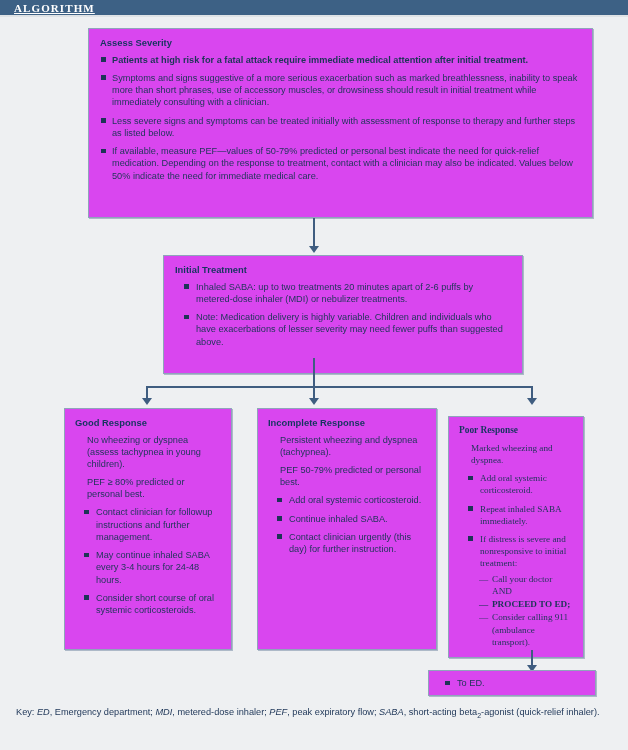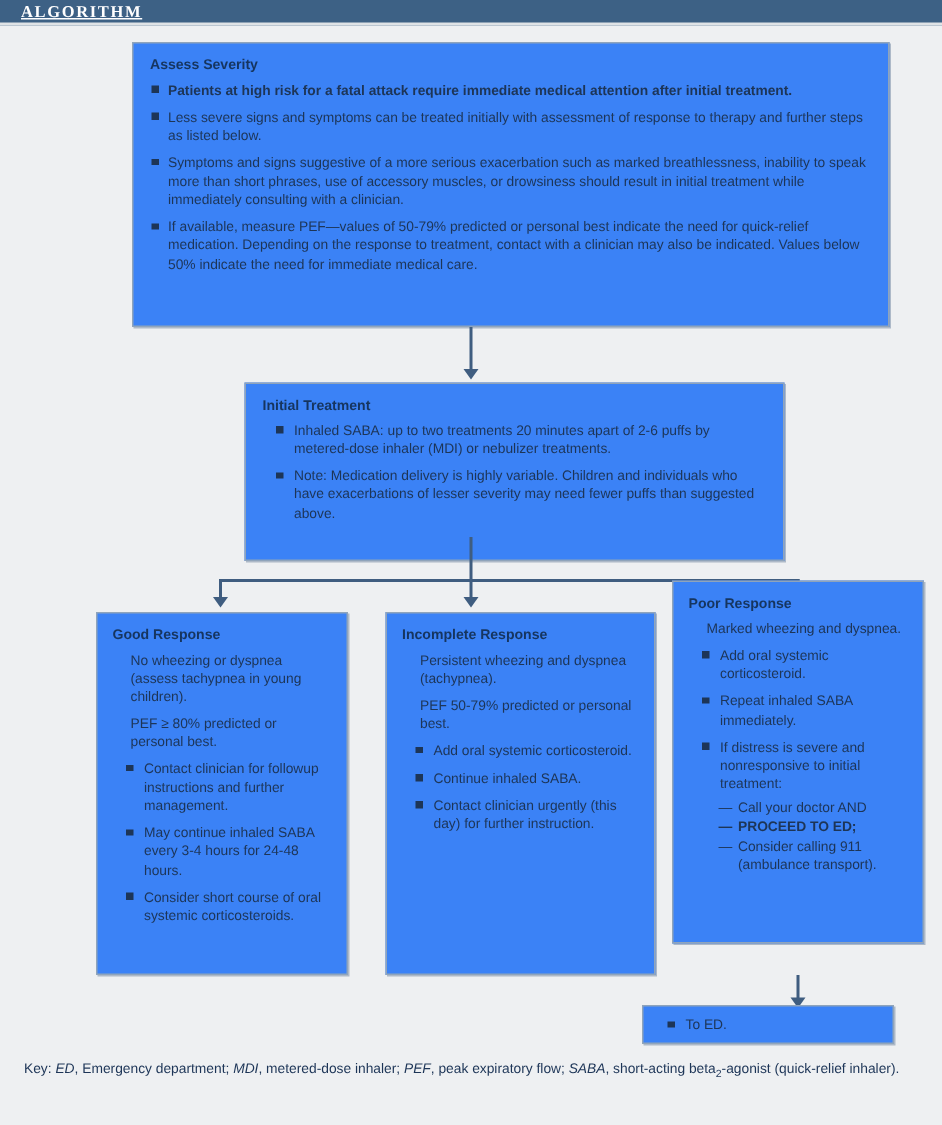--- a/index.html
+++ b/index.html
@@ -23,21 +23,21 @@
     position:absolute; left:14px; top:2px;
     font-family:"Liberation Serif", serif;
     font-weight:bold; font-size:11px; color:#ffffff;
     letter-spacing:1.1px;
     text-decoration:underline;
   }
 
   
   .box{
     position:absolute;
-    background:#3b82f6;
+    background:#d946ef;
     border:1px solid #8fa4bb;
     box-shadow:1px 1px 0 rgba(120,140,165,.55);
   }
   .box-title{
     font-size:9.4px; font-weight:bold; color:#16355f;
     margin:0 0 5px 0; line-height:1.25;
   }
   .para{
     font-size:9.2px; line-height:1.32; margin:0 0 6px 12px; color:#1d3557;
   }
@@ -91,22 +91,22 @@
 <body>
 
 <div class="header-bar">
   <div class="title">ALGORITHM</div>
 </div>
 
 <div class="box" style="left:88px; top:28px; width:505px; height:190px; padding:8px 11px;">
   <div class="box-title">Assess Severity</div>
   <ul class="bl">
     <li class="bold">Patients at high risk for a fatal attack require immediate medical attention after initial treatment.</li>
+    <li>Symptoms and signs suggestive of a more serious exacerbation such as marked breathlessness, inability to speak more than short phrases, use of accessory muscles, or drowsiness should result in initial treatment while immediately consulting with a clinician.</li>
     <li>Less severe signs and symptoms can be treated initially with assessment of response to therapy and further steps as listed below.</li>
-    <li>Symptoms and signs suggestive of a more serious exacerbation such as marked breathlessness, inability to speak more than short phrases, use of accessory muscles, or drowsiness should result in initial treatment while immediately consulting with a clinician.</li>
     <li>If available, measure PEF—values of 50-79% predicted or personal best indicate the need for quick-relief medication. Depending on the response to treatment, contact with a clinician may also be indicated.  Values below 50% indicate the need for immediate medical care.</li>
   </ul>
 </div>
 
 <div class="vline" style="left:313px; top:218px; height:30px;"></div>
 <div class="arrow" style="left:309px; top:246px;"></div>
 
 <div class="box" style="left:163px; top:255px; width:360px; height:119px; padding:8px 11px;">
   <div class="box-title">Initial Treatment</div>
   <ul class="bl indent">
@@ -139,21 +139,21 @@
   <div class="box-title">Incomplete Response</div>
   <p class="para">Persistent wheezing and dyspnea (tachypnea).</p>
   <p class="para">PEF 50-79% predicted or personal best.</p>
   <ul class="bl indent">
     <li>Add oral systemic corticosteroid.</li>
     <li>Continue inhaled SABA.</li>
     <li>Contact clinician urgently (this day) for further instruction.</li>
   </ul>
 </div>
 
-<div class="box" style="left:448px; top:387px; width:168px; height:242px; padding:8px 10px;">
+<div class="box" style="left:448px; top:416px; width:136px; height:242px; padding:8px 10px;font-family:Liberation Serif, serif;">
   <div class="box-title">Poor Response</div>
   <p class="para">Marked wheezing and dyspnea.</p>
   <ul class="bl indent">
     <li>Add oral systemic corticosteroid.</li>
     <li>Repeat inhaled SABA immediately.</li>
     <li>
       <span>If distress is severe and nonresponsive to initial treatment:</span>
       <ul class="dash">
         <li>Call your doctor AND</li>
         <li class="b">PROCEED TO ED;</li>

